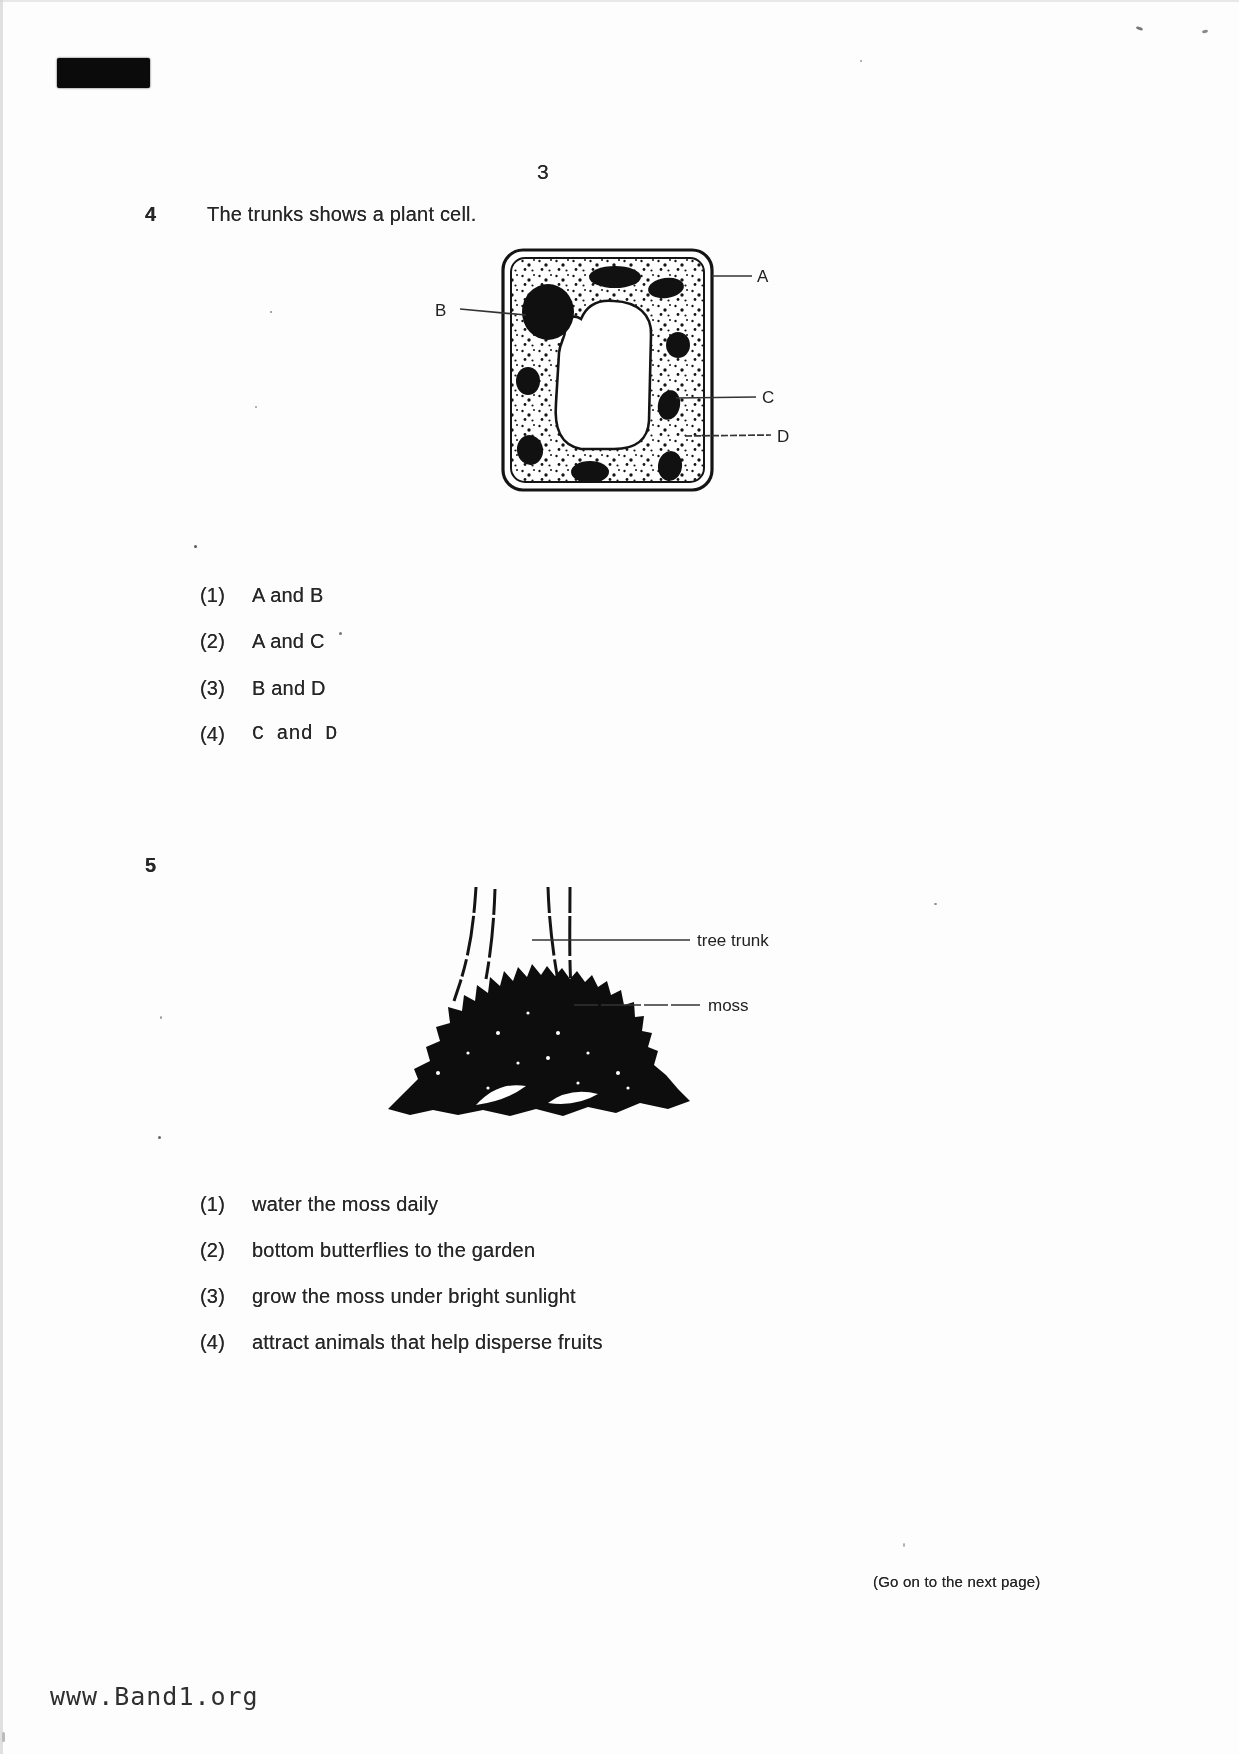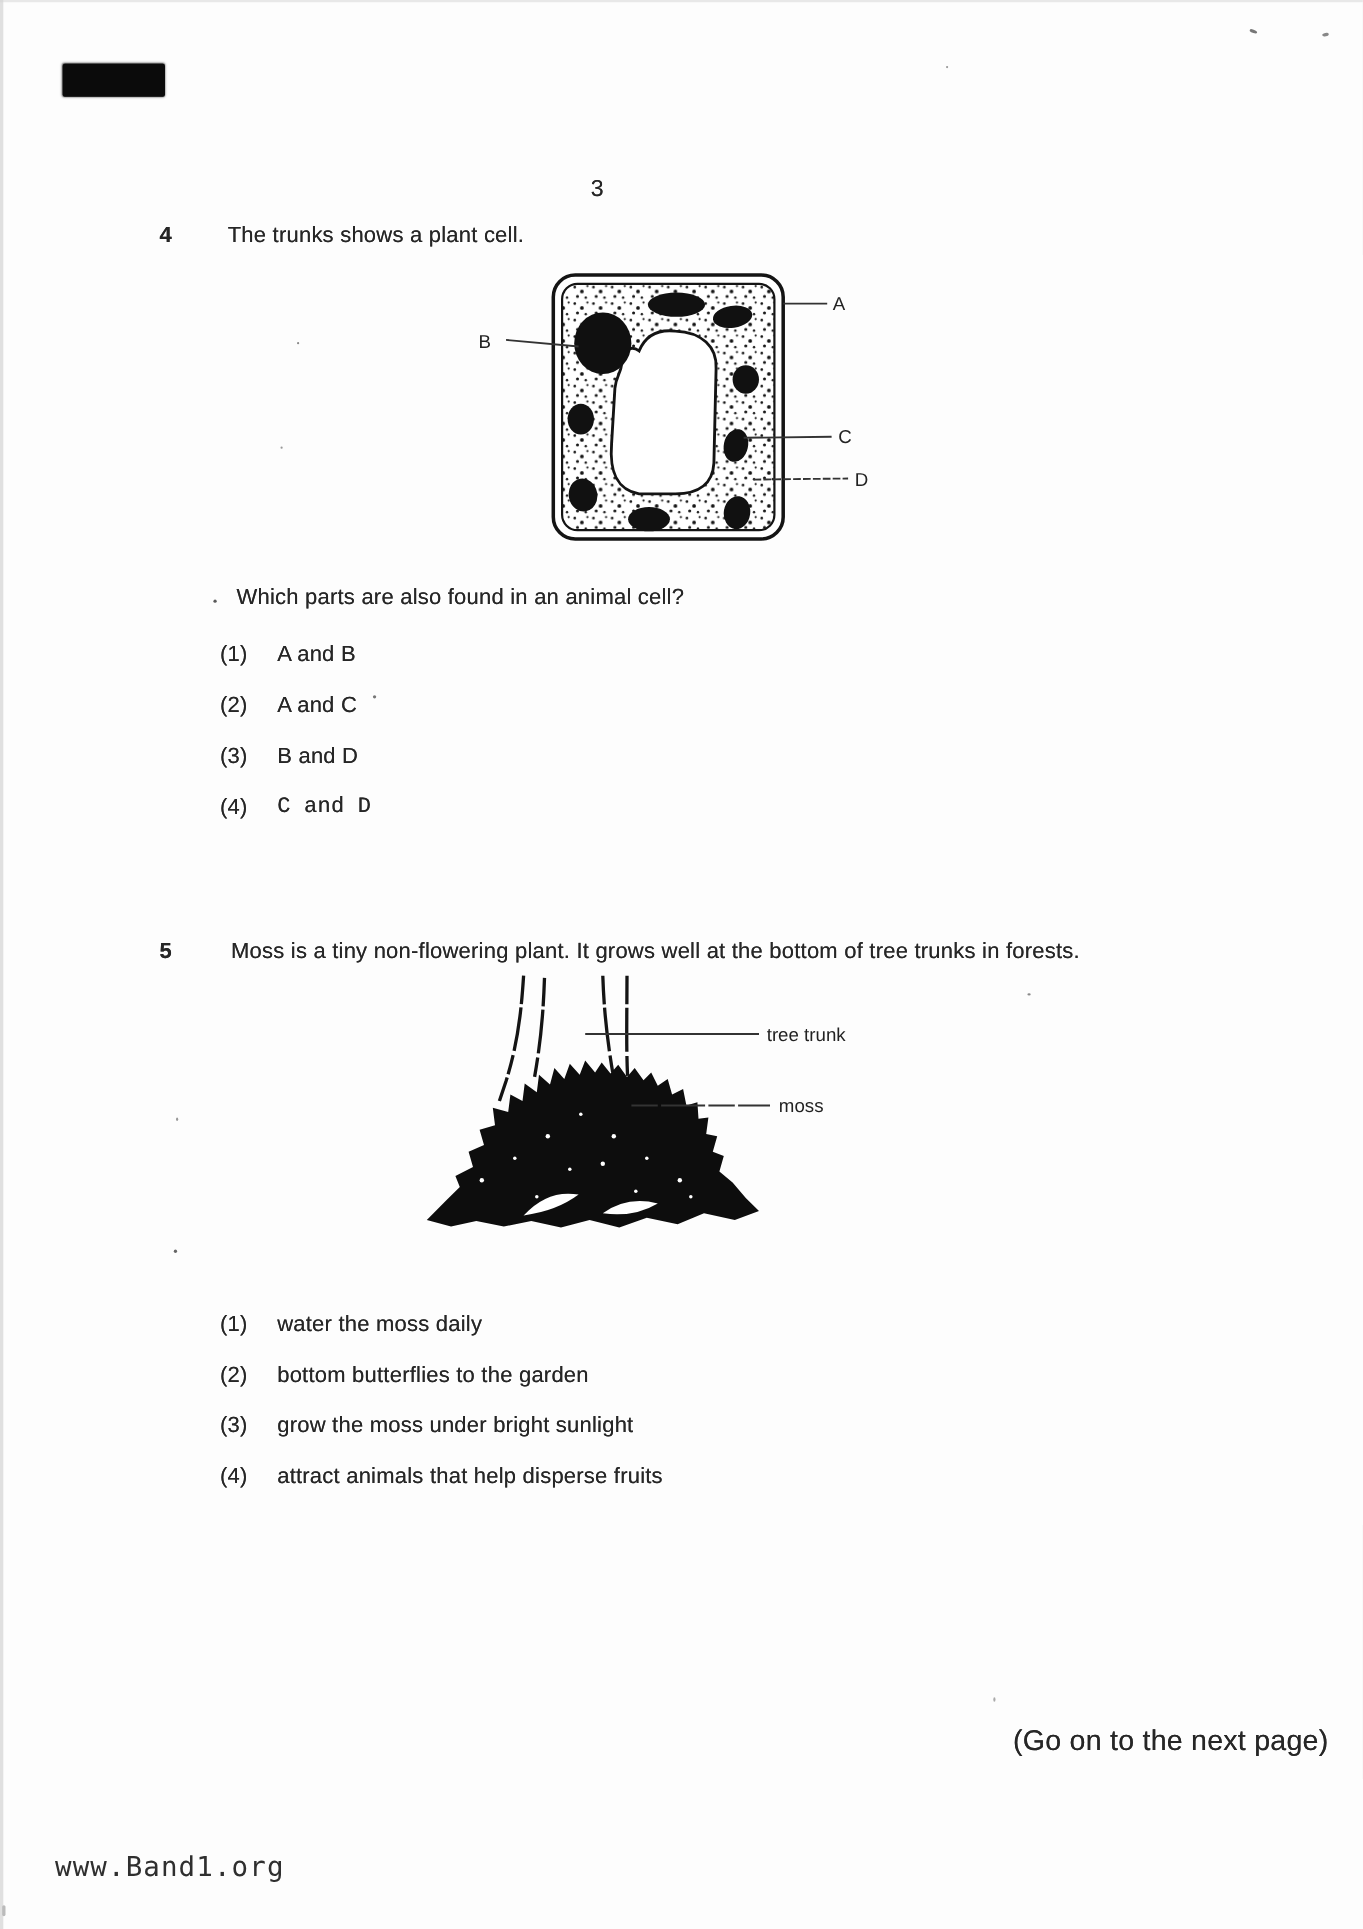--- a/index.html
+++ b/index.html
@@ -31,21 +31,21 @@
   .footer-url{
     position:absolute;left:50px;top:1682px;
     font-family:"DejaVu Sans Mono", monospace;
     font-size:25px;color:#2f2f2f;letter-spacing:1px;
   }
   svg{position:absolute;overflow:visible;}
   svg text{
     font-family:"Liberation Sans", sans-serif;
     font-size:17px;fill:#222;
   }
-  .goon{font-size:26px;margin-left:48px;}
+  .goon{font-size:15px;}
 </style>
 </head>
 <body>
 
 <div class="page">
 
   <div class="scan-edge-left"></div>
   <div class="scan-edge-top"></div>
 
   <div class="redaction"></div>
@@ -94,41 +94,39 @@
     </g>
 
     <text x="339" y="39">A</text>
     <text x="17" y="73">B</text>
     <text x="344" y="160">C</text>
     <text x="359" y="199">D</text>
   </svg>
 
   <div class="speck" style="left:194px;top:545px;width:3px;height:3px;background:#5a5a5a;"></div>
 
-  <div class="txt" style="left:215px;top:531px;">Which parts are also found in an animal cell?</div>
 
   <div class="opt-row" style="left:200px;top:583px;">
     <span class="txt opt-num" style="position:static;">(1)</span>
     <span class="txt opt-label" style="position:static;">A and B</span>
   </div>
   <div class="opt-row" style="left:200px;top:629px;">
     <span class="txt opt-num" style="position:static;">(2)</span>
     <span class="txt opt-label" style="position:static;">A and C</span>
   </div>
   <div class="opt-row" style="left:200px;top:676px;">
     <span class="txt opt-num" style="position:static;">(3)</span>
     <span class="txt opt-label" style="position:static;text-align:center;">B and D</span>
   </div>
   <div class="opt-row" style="left:200px;top:722px;">
     <span class="txt opt-num" style="position:static;">(4)</span>
     <span class="txt opt-label" style="position:static;font-family:Liberation Mono, monospace;">C and D</span>
   </div>
 
   <div class="txt qnum" style="left:145px;top:853px;">5</div>
-  <div class="txt" style="left:210px;top:853px;">Moss is a tiny non-flowering plant. It grows well at the bottom of tree trunks in forests.</div>
 
   <svg style="left:378px;top:883px;" width="420" height="245" viewBox="0 0 420 245">
 
     <g fill="none" stroke="#141414" stroke-width="3" stroke-dasharray="26 3 40 4 18 3">
       <path d="M 98 4 C 96 35 93 65 82 100 L 76 118"></path>
       <path d="M 117 6 C 116 35 114 62 108 96"></path>
       <path d="M 170 4 C 171 35 174 62 179 92"></path>
       <path d="M 192 4 C 192 40 191 72 193 104 C 194 120 198 134 206 146"></path>
     </g>
 

